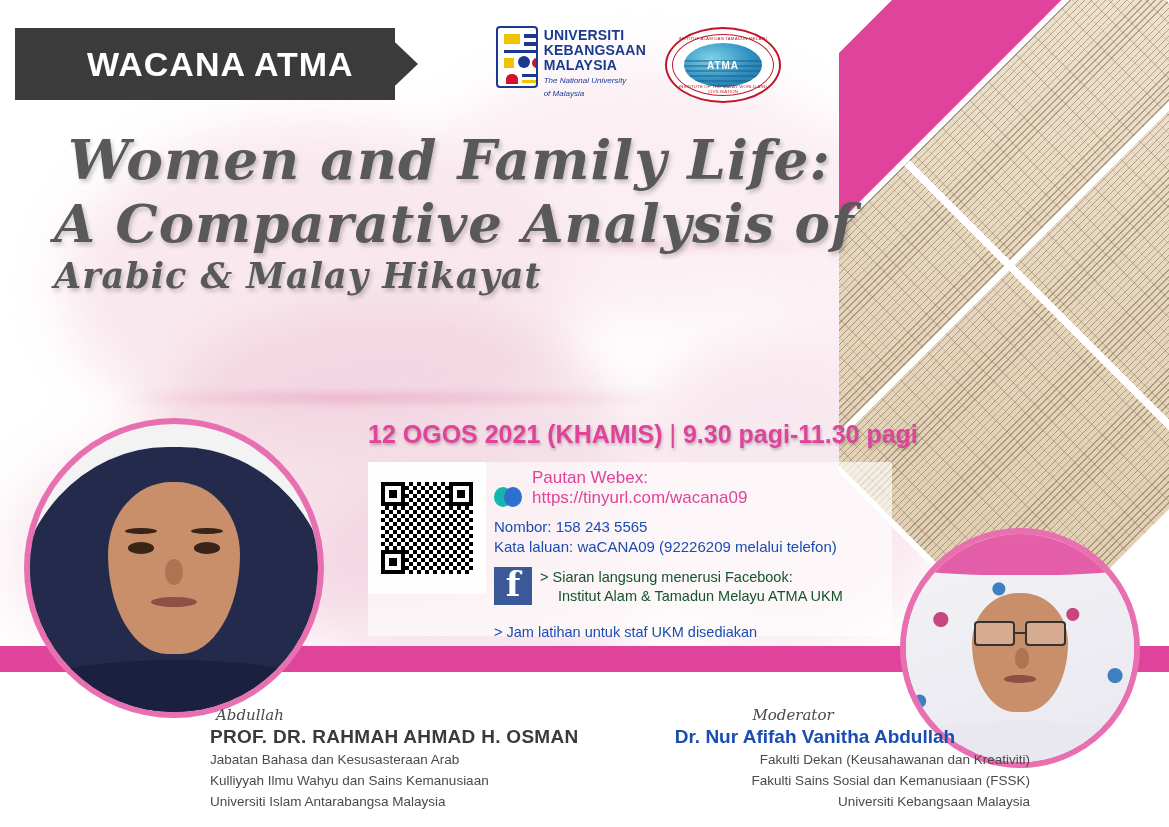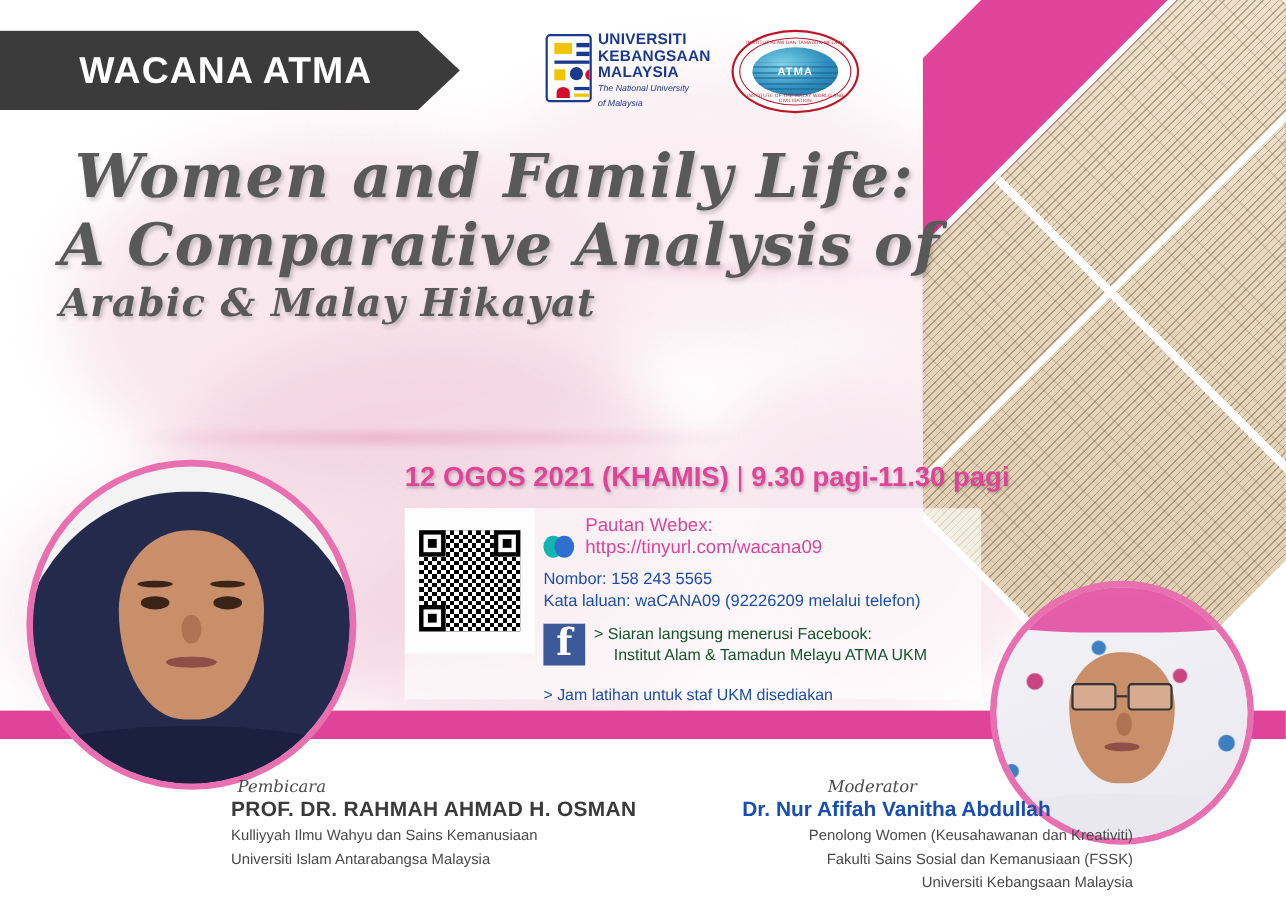--- a/index.html
+++ b/index.html
@@ -30,21 +30,21 @@
   .streak {
     position: absolute;
     background: linear-gradient(90deg, rgba(233,163,192,0) 0%, rgba(233,163,192,.55) 40%, rgba(233,163,192,0) 100%);
     height: 12px;
     border-radius: 8px;
     filter: blur(3px);
   }
 
   
   .banner {
-    position: absolute; left: 0; top: 28px;
+    position: absolute; left: 15px; top: 28px;
     height: 72px; width: 380px;
     background: #3b3b3b;
     display: flex; align-items: center;
   }
   .banner-text {
     color: #ffffff;
     font-size: 34px;
     font-weight: bold;
     letter-spacing: 1px;
     padding-left: 72px;
@@ -53,21 +53,21 @@
     position: absolute; left: 380px; top: 28px;
     width: 0; height: 0;
     border-top: 36px solid transparent;
     border-bottom: 36px solid transparent;
     border-left: 38px solid #3b3b3b;
   }
 
   
   .logos { position: absolute; left: 496px; top: 26px; display: flex; align-items: flex-start; gap: 18px; }
 
-  .ukm-logo { width: 150px; display: flex; gap: 6px; align-items: center; }
+  .ukm-logo { width: 150px; display: flex; gap: 6px; align-items: flex-start; }
   .ukm-mark {
     width: 52px; height: 62px;
     border: 2px solid #1b3a8f;
     border-radius: 4px;
     position: relative;
     background: #fff;
     overflow: hidden;
   }
   .ukm-mark .bk { position: absolute; background: #1b3a8f; }
   .ukm-mark .y  { position: absolute; background: #f2c400; }
@@ -437,25 +437,26 @@
         <span class="lens r"></span>
         <span class="br"></span>
     </div>
     <div class="nose" style="left:48%; top:50%;"></div>
     <div class="mouth" style="left:43%; top:62%; width:14%;"></div>
     <div class="shoulder" style="background:#e9e8f0;"></div>
   </div>
 </div>
 
 <div class="credits-left">
-  <div class="role cl-role">Pembicara</div>
+  <div class="role cl-role">Abdullah</div>
   <div class="pname">PROF.  DR. RAHMAH AHMAD  H. OSMAN</div>
+  <div class="aff">Jabatan Bahasa dan Kesusasteraan Arab</div>
   <div class="aff">Kulliyyah Ilmu Wahyu dan Sains Kemanusiaan</div>
   <div class="aff">Universiti Islam Antarabangsa Malaysia</div>
 </div>
 
 <div class="credits-right">
   <div class="role cr-role">Moderator</div>
   <div class="mname">Dr. Nur Afifah Vanitha Abdullah</div>
-  <div class="aff aff-r">Penolong Women (Keusahawanan dan Kreativiti)</div>
+  <div class="aff aff-r">Fakulti Dekan (Keusahawanan dan Kreativiti)</div>
   <div class="aff aff-r">Fakulti Sains Sosial dan Kemanusiaan (FSSK)</div>
   <div class="aff aff-r">Universiti Kebangsaan Malaysia</div>
 </div>
 
 </body></html>

